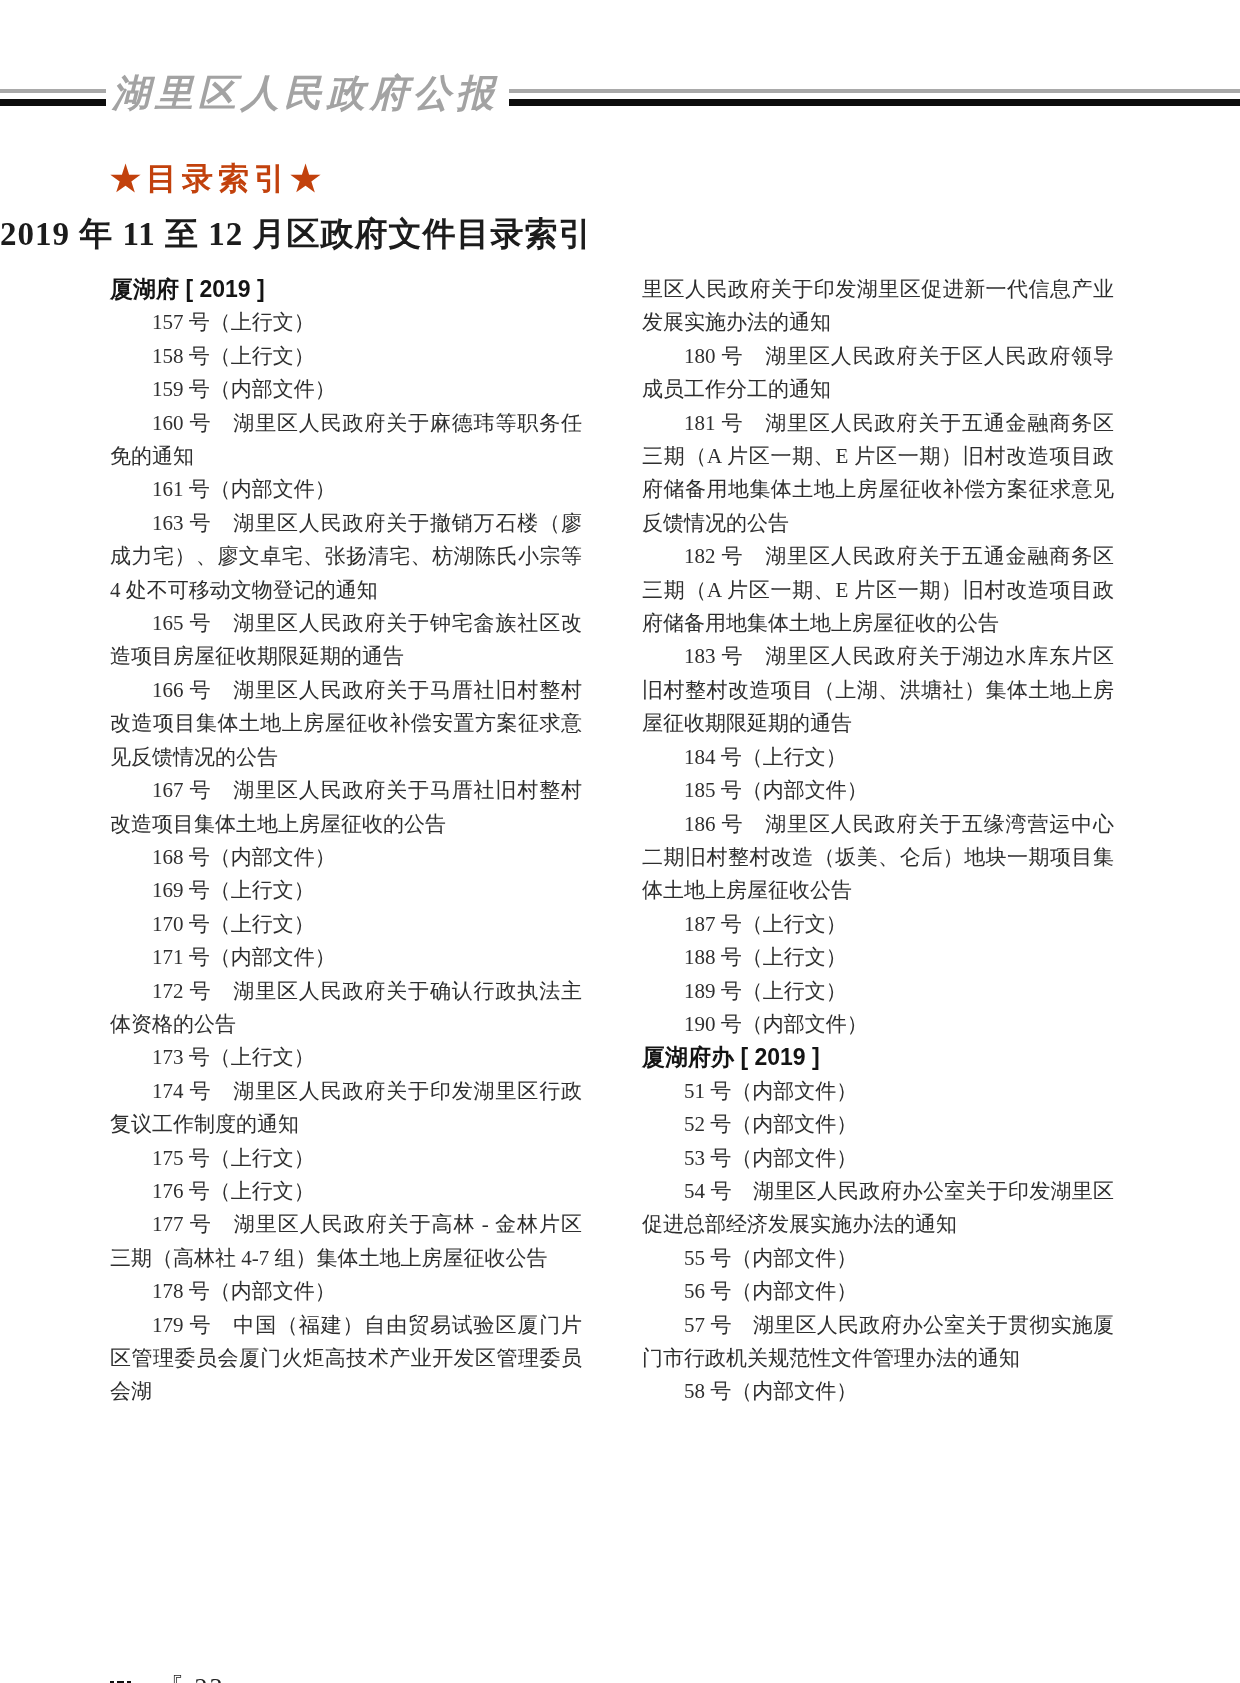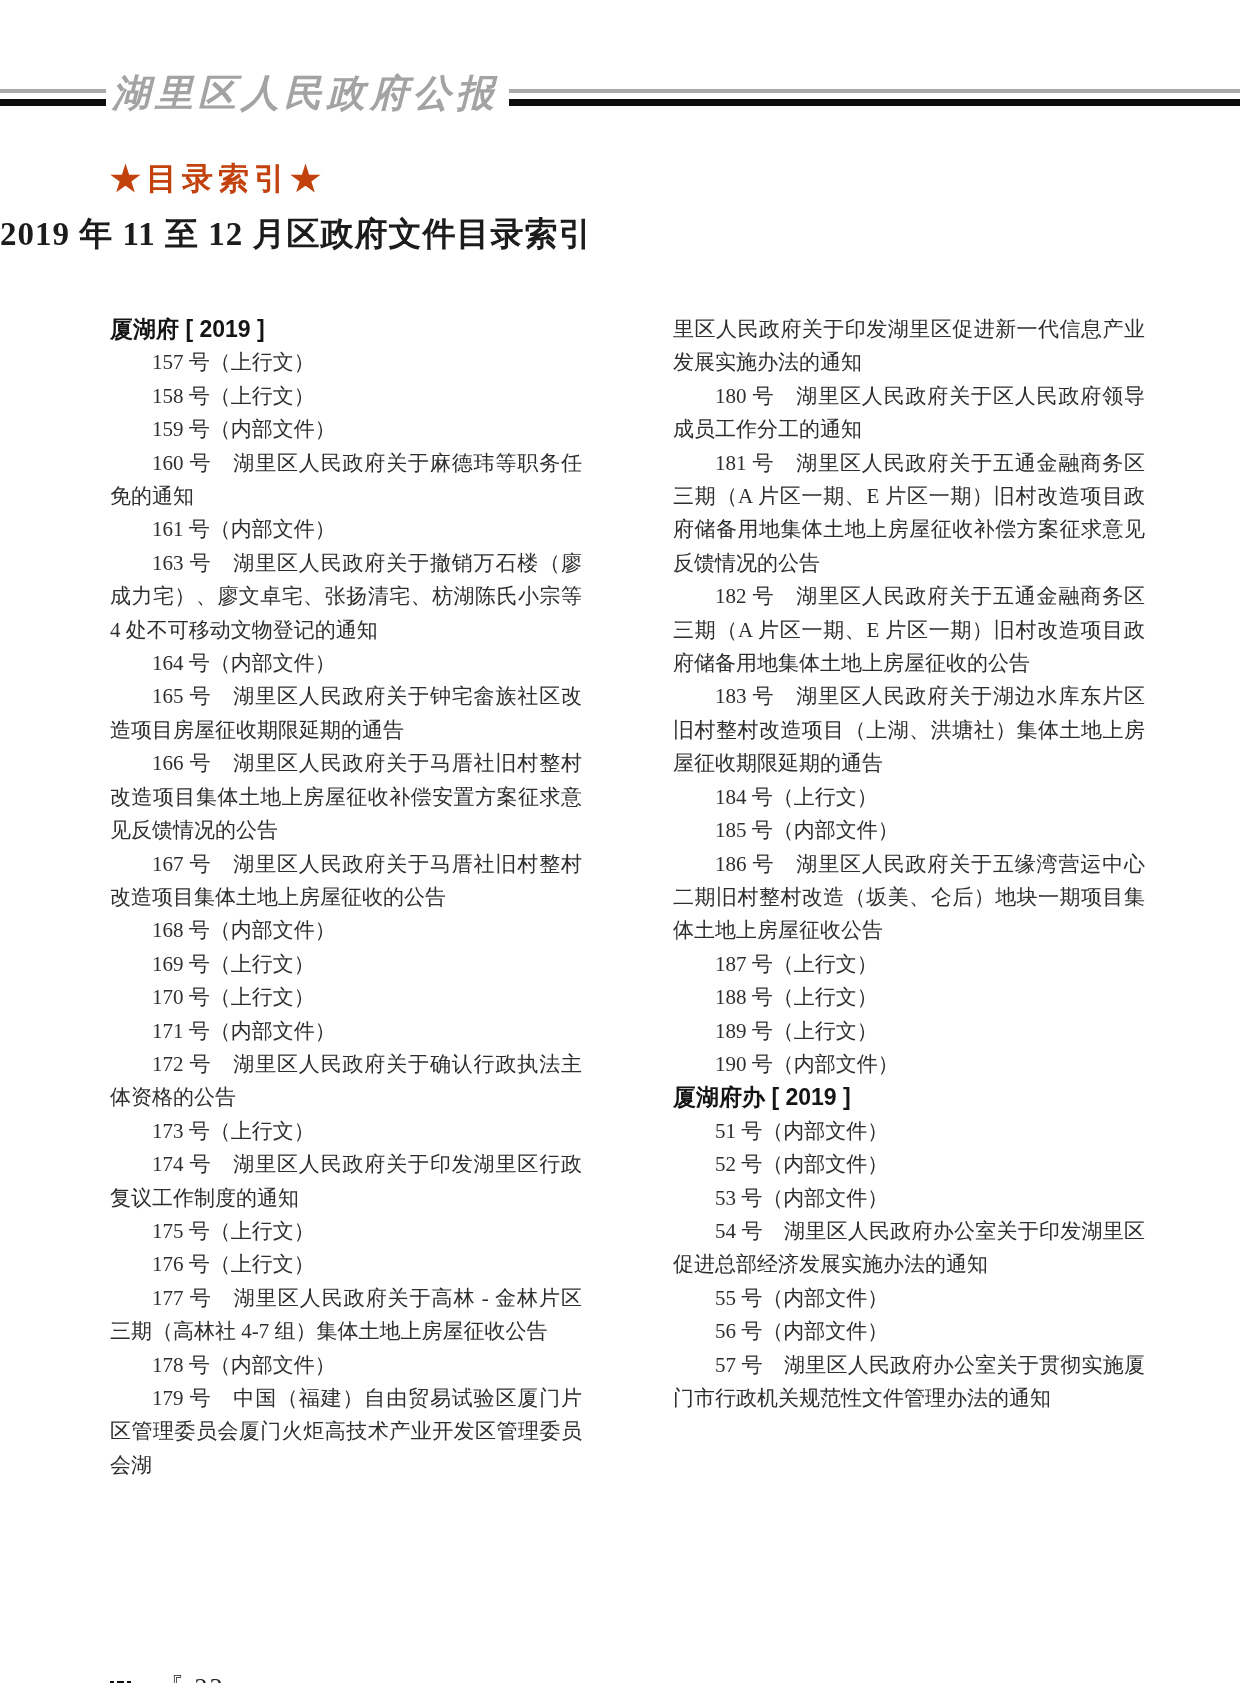--- a/index.html
+++ b/index.html
@@ -47,21 +47,21 @@
     position: absolute; top: 212px; left: 0; right: 0;
     text-align: left;
     font-size: 33px; font-weight: bold;
     letter-spacing: 1px;
     color: #1c1c1c;
   }
 
   
   .columns {
     position: absolute; top: 273px; left: 110px;
-    display: flex; gap: 91px; margin-top: 40px;
+    display: flex; gap: 60px;
   }
   .col {
     width: 472px;
     font-size: 21px;
     line-height: 33.4px;
     text-align: justify;
     text-justify: inter-character;
     color: #2e2e2e;
   }
   .col p { text-indent: 2em; }
@@ -118,21 +118,20 @@
   <main class="columns">
 
     <section class="col">
       <p class="heading">厦湖府 [ 2019 ]</p>
       <p>157 号（上行文）</p>
       <p>158 号（上行文）</p>
       <p>159 号（内部文件）</p>
       <p>160 号　湖里区人民政府关于麻德玮等职务任免的通知</p>
       <p>161 号（内部文件）</p>
       <p>163 号　湖里区人民政府关于撤销万石楼（廖成力宅）、廖文卓宅、张扬清宅、枋湖陈氏小宗等 4 处不可移动文物登记的通知</p>
-      <p>164 号（内部文件）</p>
       <p>165 号　湖里区人民政府关于钟宅畲族社区改造项目房屋征收期限延期的通告</p>
       <p>166 号　湖里区人民政府关于马厝社旧村整村改造项目集体土地上房屋征收补偿安置方案征求意见反馈情况的公告</p>
       <p>167 号　湖里区人民政府关于马厝社旧村整村改造项目集体土地上房屋征收的公告</p>
       <p>168 号（内部文件）</p>
       <p>169 号（上行文）</p>
       <p>170 号（上行文）</p>
       <p>171 号（内部文件）</p>
       <p>172 号　湖里区人民政府关于确认行政执法主体资格的公告</p>
       <p>173 号（上行文）</p>
       <p>174 号　湖里区人民政府关于印发湖里区行政复议工作制度的通知</p>
@@ -157,20 +156,21 @@
       <p>189 号（上行文）</p>
       <p>190 号（内部文件）</p>
       <p class="heading">厦湖府办 [ 2019 ]</p>
       <p>51 号（内部文件）</p>
       <p>52 号（内部文件）</p>
       <p>53 号（内部文件）</p>
       <p>54 号　湖里区人民政府办公室关于印发湖里区促进总部经济发展实施办法的通知</p>
       <p>55 号（内部文件）</p>
       <p>56 号（内部文件）</p>
       <p>57 号　湖里区人民政府办公室关于贯彻实施厦门市行政机关规范性文件管理办法的通知</p>
+      <p>58 号（内部文件）</p>
     </section>
 
   </main>
 
   <footer class="footer">
     <div class="footer-line"></div>
     <div class="footer-bars">
       <span class="thin"></span>
         <span class="thick"></span>
         <span class="thin"></span>

